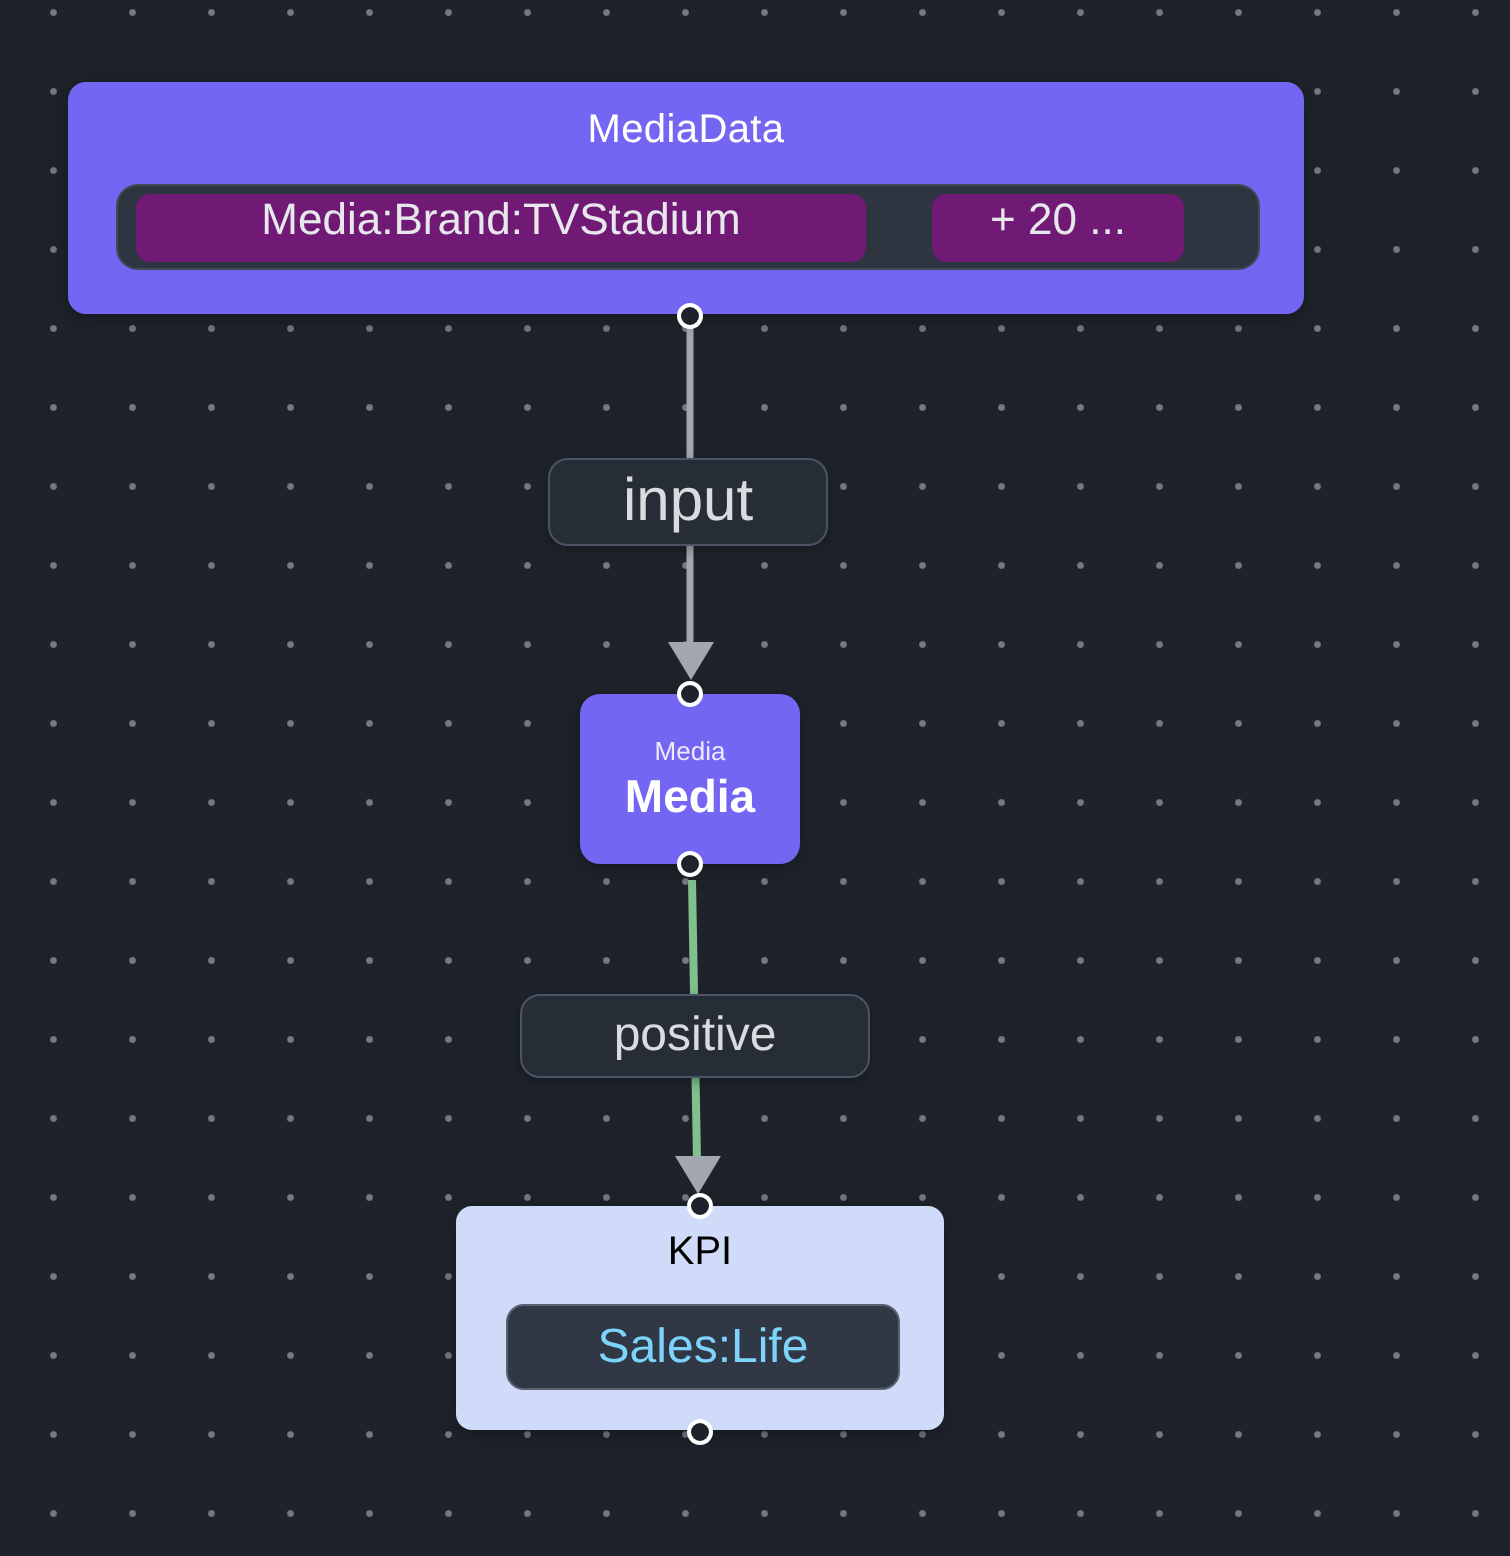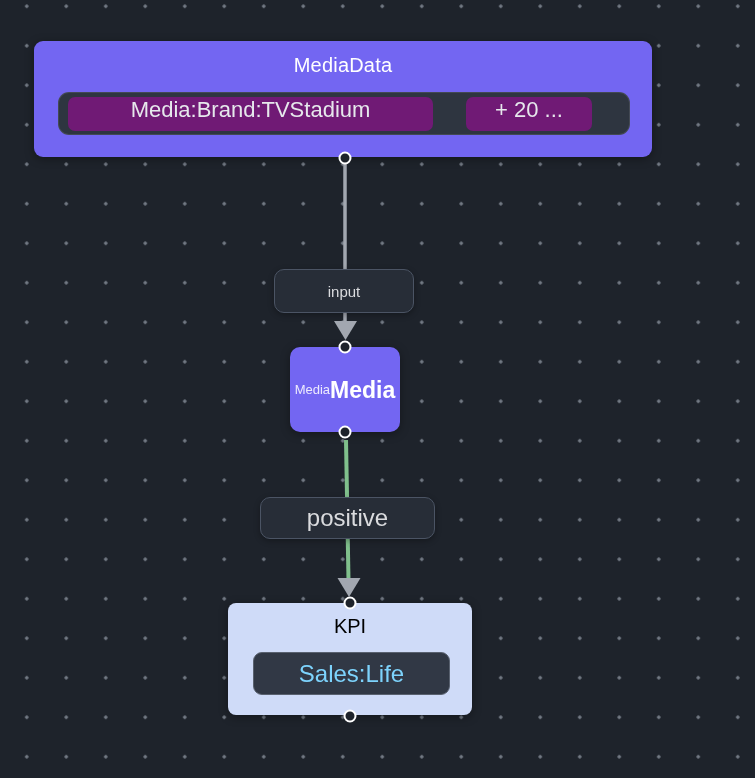--- a/index.html
+++ b/index.html
@@ -51,21 +51,21 @@
     box-sizing: border-box; white-space: nowrap; overflow: hidden; flex-direction: column;
   }
   .chip-tag  { left: 9px;  top: 4px; width: 365px; height: 34px; gap: 10px; padding: 0 8px; }
   .chip-close { color: #9aa2ad; font-size: 22px; line-height: 1; cursor: pointer; }
   .chip-more { left: 383px; top: 4px; width: 126px; height: 34px; margin-left: 24px; }
 
   
   .node-media {
     left: 290px; top: 347px; width: 110px; height: 85px;
     background: #7366f2; border-radius: 10px;
-    display: flex; flex-direction: row; align-items: center; justify-content: center;
+    display: flex; flex-direction: column; align-items: center; justify-content: center;
     box-shadow: 0 2px 10px rgba(0,0,0,0.35);
   }
   .media-sub  { font-size: 13px; color: #eceafd; }
   .media-main { font-size: 23px; font-weight: bold; color: #ffffff; margin-top: 2px; }
 
   
   .node-kpi {
     left: 228px; top: 603px; width: 244px; height: 112px;
     background: #cfdbf8; border-radius: 8px;
     box-shadow: 0 2px 10px rgba(0,0,0,0.35);
@@ -87,21 +87,21 @@
   .edge-label {
     position: absolute;
     background: #272d37;
     border: 1.5px solid #4b5464;
     border-radius: 10px;
     color: #dadbde;
     display: flex; align-items: center; justify-content: center;
     box-sizing: border-box;
     box-shadow: 0 2px 6px rgba(0,0,0,0.30);
   }
-  .label-input    { left: 274px; top: 229px; width: 140px; height: 44px; font-size: 15px; margin-top: 40px; }
+  .label-input    { left: 274px; top: 229px; width: 140px; height: 44px; font-size: 30px; }
   .label-positive { left: 260px; top: 497px; width: 175px; height: 42px; font-size: 24px; }
 
   
   .handle {
     position: absolute;
     width: 13px; height: 13px;
     border-radius: 50%;
     background: #1e232b;
     border: 2.5px solid #ffffff;
     box-sizing: border-box;

